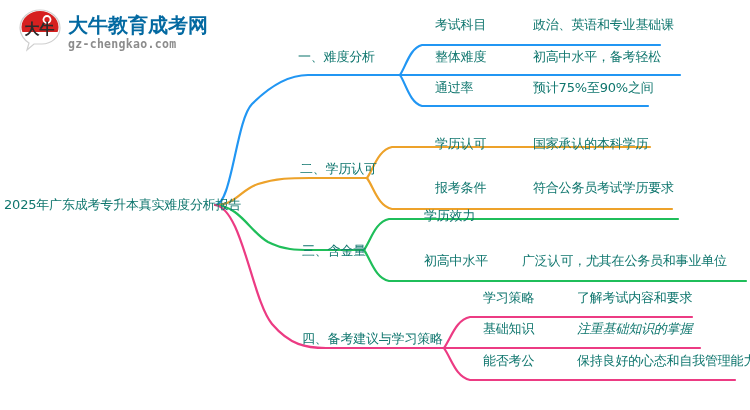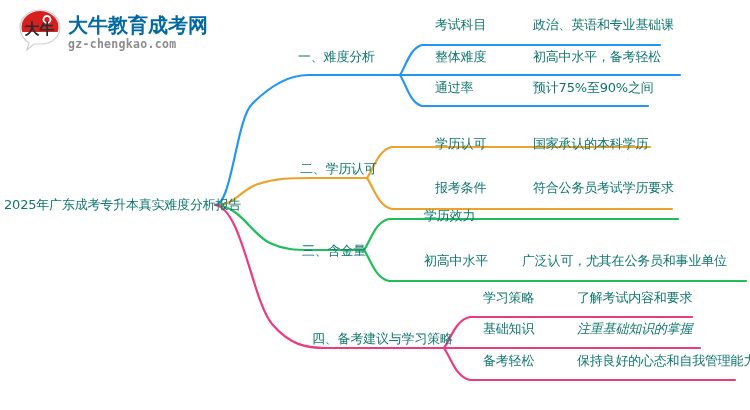--- a/index.html
+++ b/index.html
@@ -152,21 +152,21 @@
       <path d="M444,348 L700,348" fill="none" stroke="#ec3b83" stroke-width="2.2" stroke-linecap="round"></path>
       <path d="M444,348 C452,360 456,377 470,380 L735,380" fill="none" stroke="#ec3b83" stroke-width="2.2" stroke-linecap="round"></path>
     </g>
   </svg>
 
   <div class="node-text root-label">2025年广东成考专升本真实难度分析报告</div>
 
   <div class="node-text branch-label" style="left:298px; top:48px;">一、难度分析</div>
   <div class="node-text branch-label" style="left:300px; top:160px;">二、学历认可</div>
   <div class="node-text branch-label" style="left:302px; top:242px;">三、含金量</div>
-  <div class="node-text branch-label" style="left:312px; top:330px;">四、备考建议与学习策略</div>
+  <div class="node-text branch-label" style="left:302px; top:330px;">四、备考建议与学习策略</div>
 
   <div class="node-text leaf-key" style="left:435px; top:16px;">考试科目</div>
   <div class="node-text leaf-val" style="left:533px; top:16px;">政治、英语和专业基础课</div>
 
   <div class="node-text leaf-key" style="left:435px; top:48px;">整体难度</div>
   <div class="node-text leaf-val" style="left:533px; top:48px;">初高中水平，备考轻松</div>
 
   <div class="node-text leaf-key" style="left:435px; top:79px;">通过率</div>
   <div class="node-text leaf-val" style="left:533px; top:79px;">预计75%至90%之间</div>
 
@@ -180,16 +180,16 @@
 
   <div class="node-text leaf-key" style="left:424px; top:252px;">初高中水平</div>
   <div class="node-text leaf-val" style="left:522px; top:252px;">广泛认可，尤其在公务员和事业单位</div>
 
   <div class="node-text leaf-key" style="left:483px; top:289px;">学习策略</div>
   <div class="node-text leaf-val" style="left:577px; top:289px;">了解考试内容和要求</div>
 
   <div class="node-text leaf-key" style="left:483px; top:320px;">基础知识</div>
   <div class="node-text leaf-val" style="left:577px; top:320px;font-style:italic;">注重基础知识的掌握</div>
 
-  <div class="node-text leaf-key" style="left:483px; top:352px;">备考轻松</div>
+  <div class="node-text leaf-key" style="left:483px; top:352px;">能否考公</div>
   <div class="node-text leaf-val" style="left:577px; top:352px;">保持良好的心态和自我管理能力</div>
 
 </div>
 
 </body></html>

